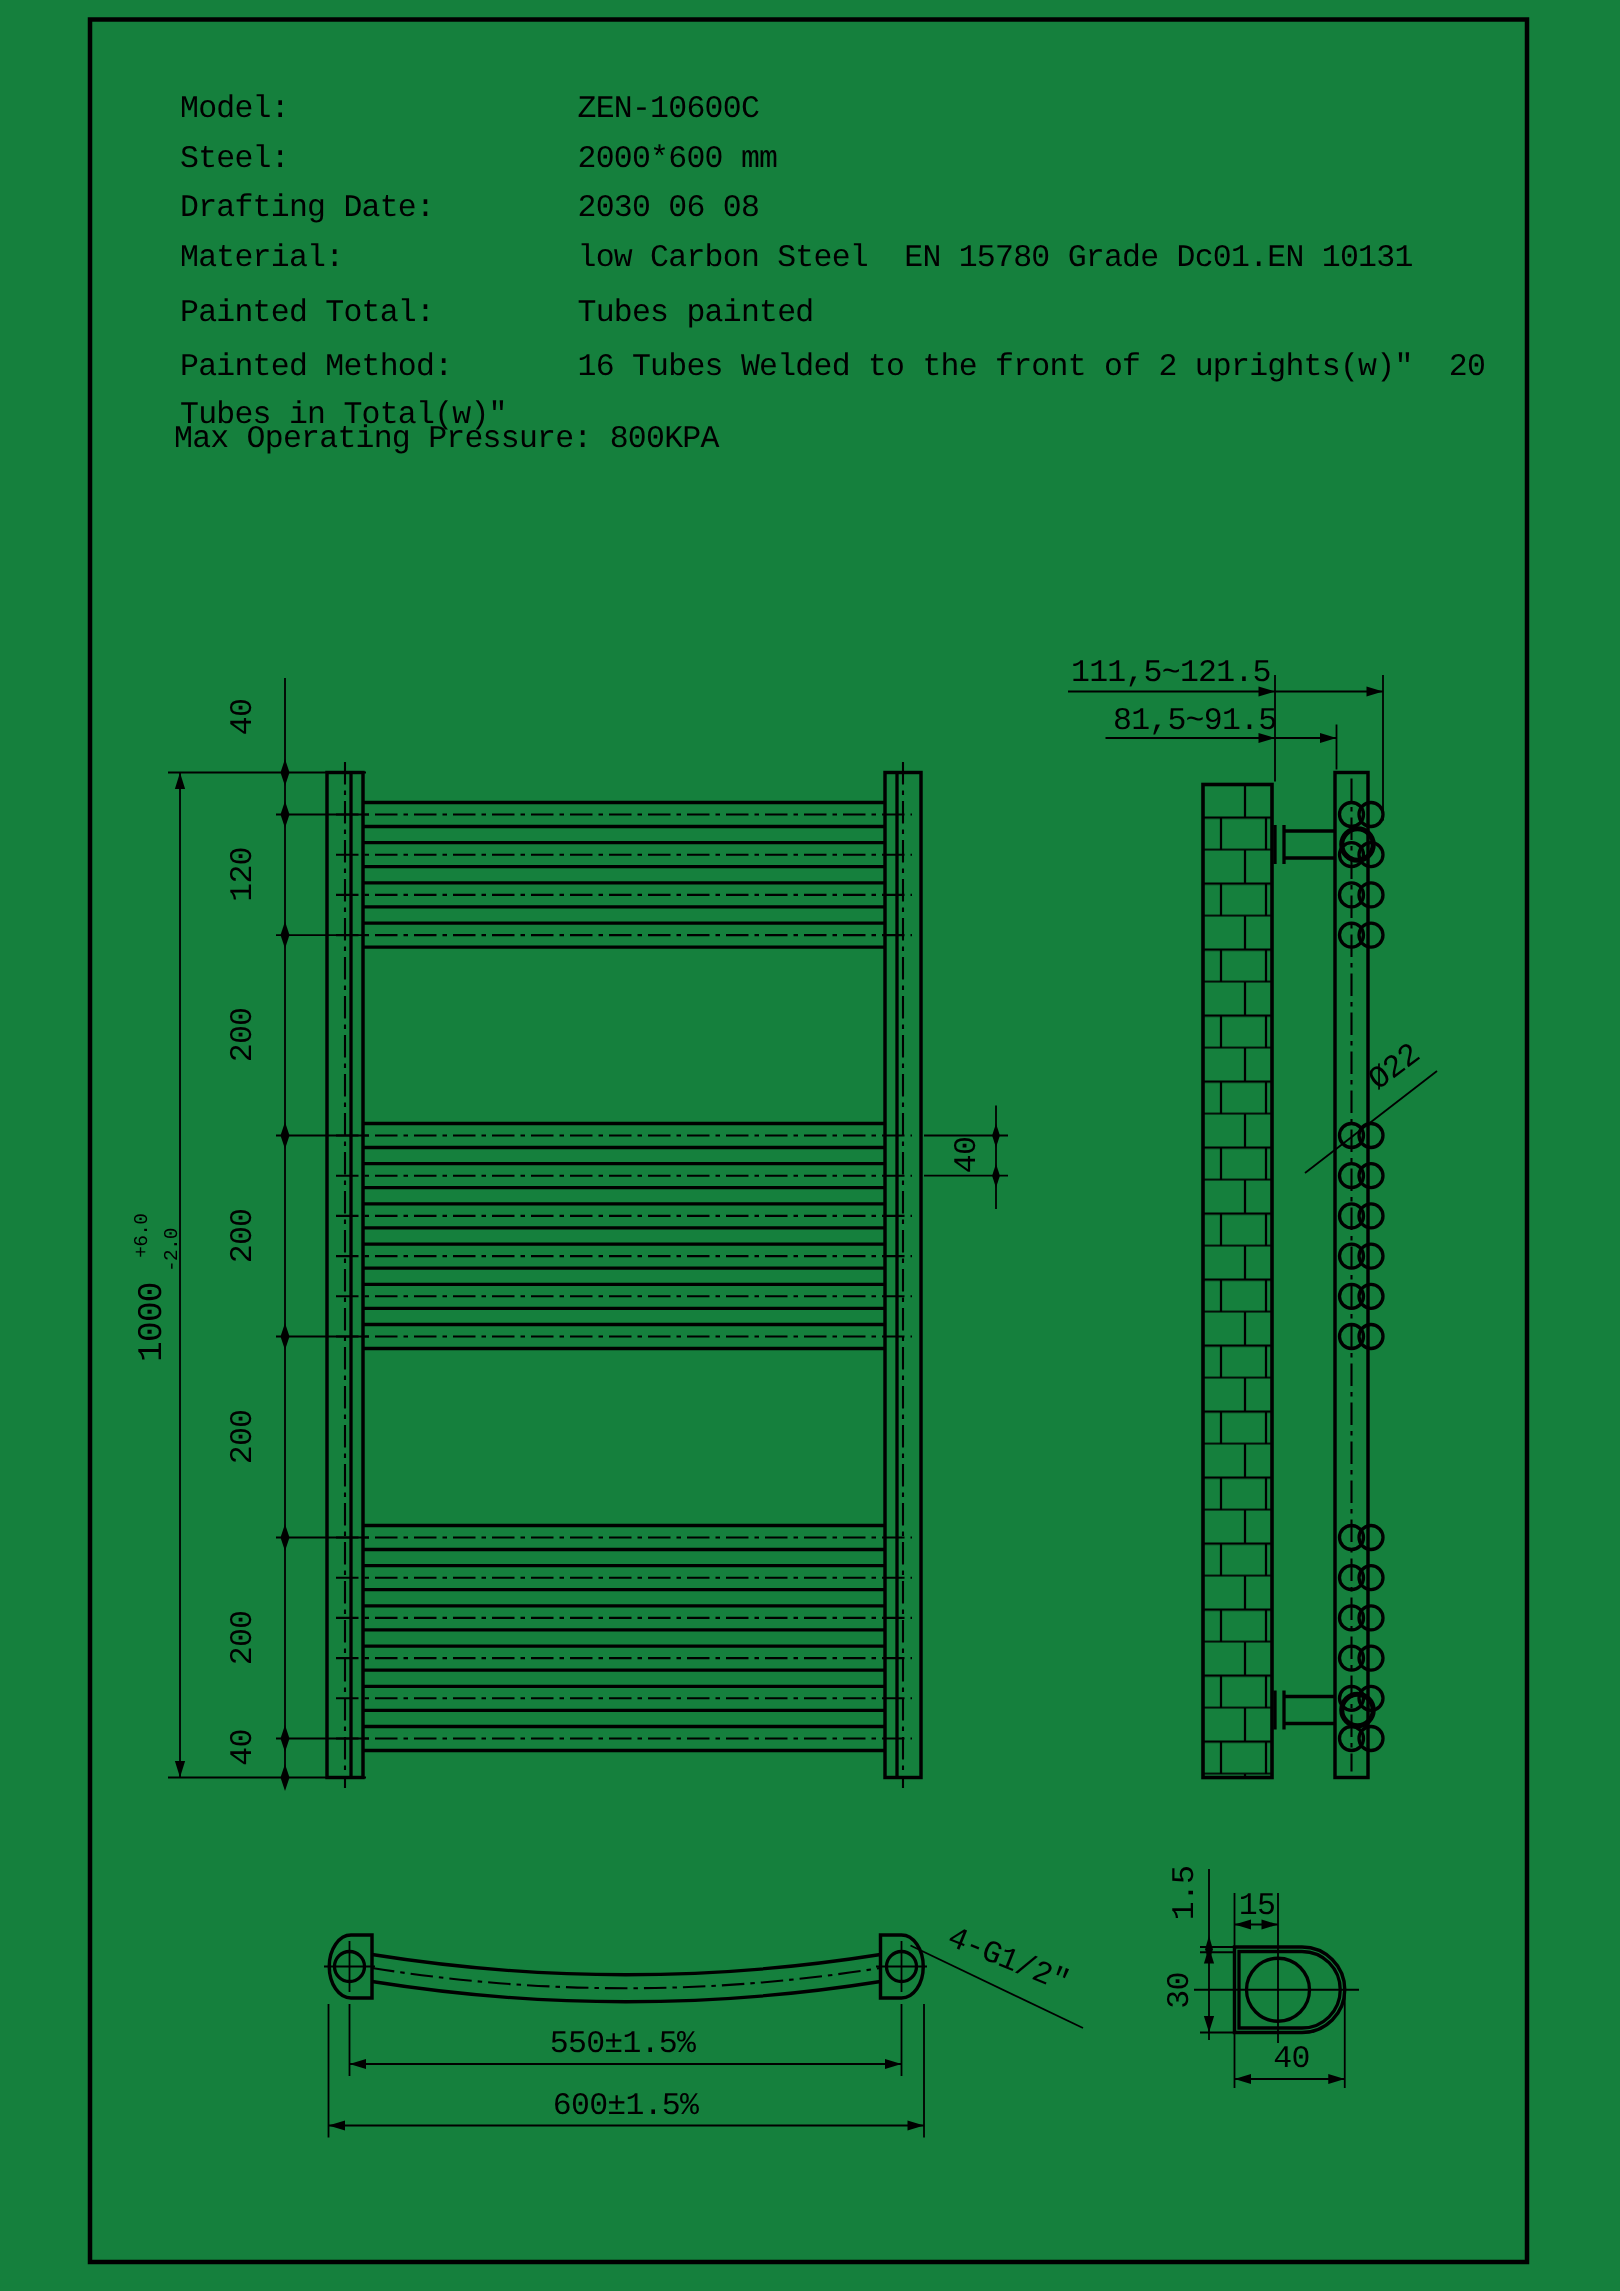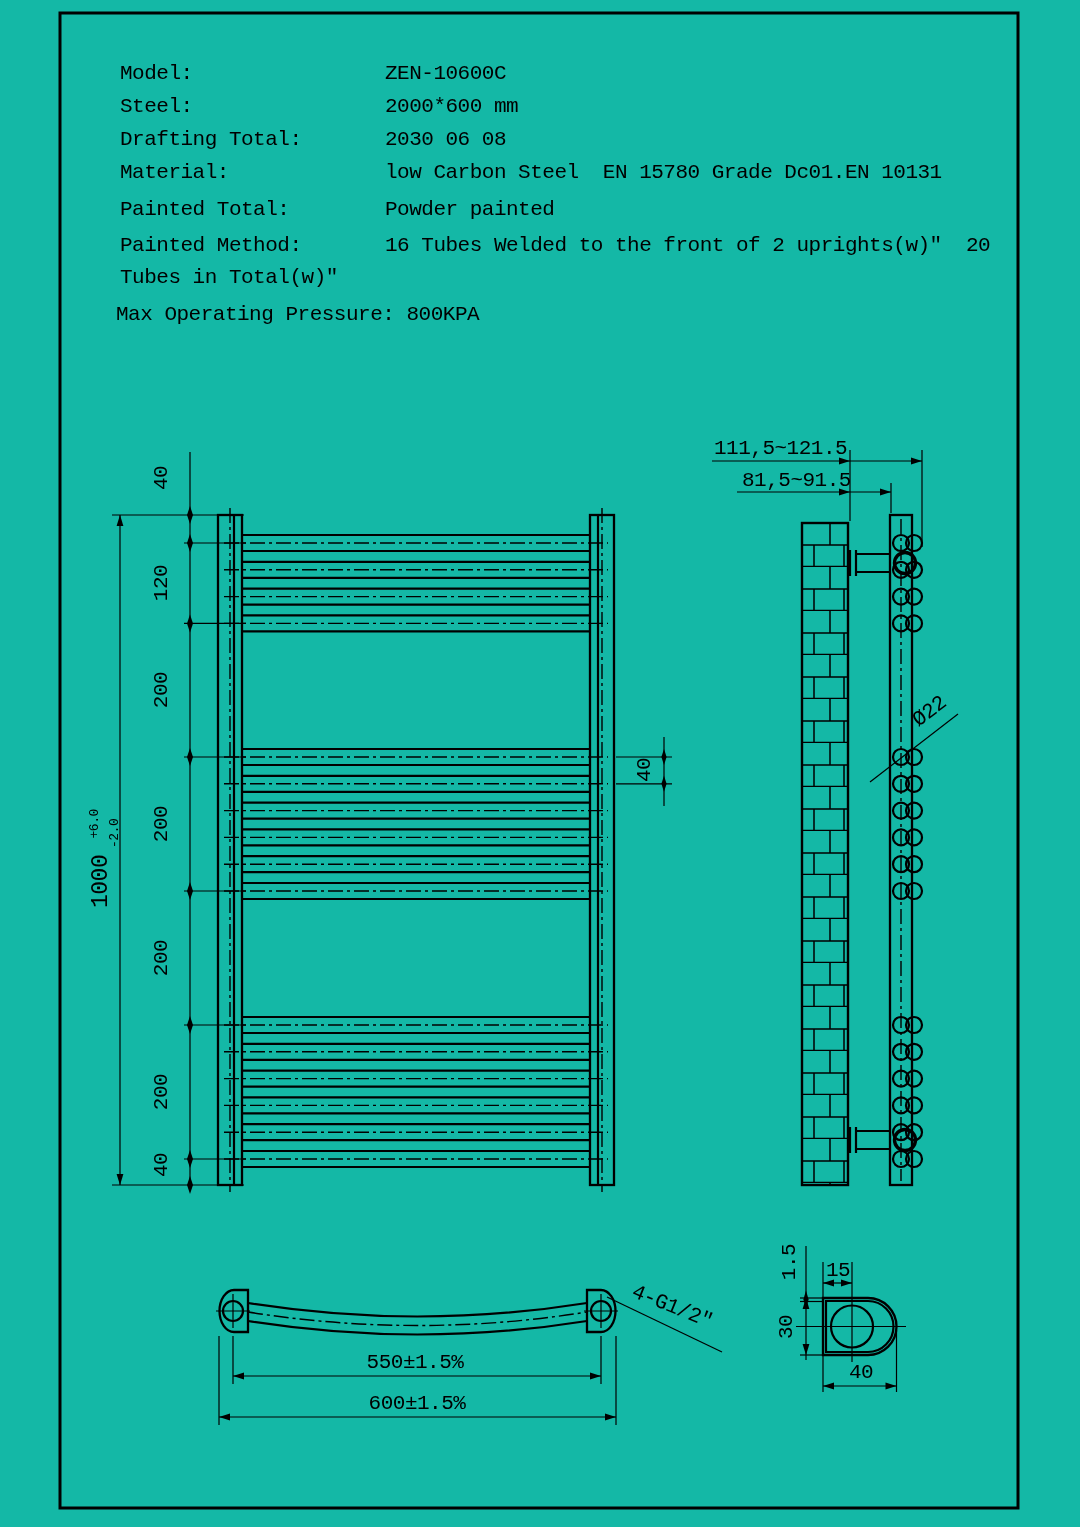--- a/index.html
+++ b/index.html
@@ -1,16 +1,16 @@
 <!DOCTYPE html>
 <html><head>
 <meta charset="utf-8">
 <style>
   html,body{margin:0;padding:0;background:#fff;}
-  #page{position:relative;width:1080px;height:1527px;background:#14b8a6;overflow:hidden;
+  #page{position:relative;width:1080px;height:1527px;background:#15803d;overflow:hidden;
         font-family:"Liberation Mono","DejaVu Sans Mono",monospace;color:#000;}
   .hrow{position:absolute;white-space:pre;font-size:21px;letter-spacing:-0.5px;}
   .hlabel{position:absolute;left:120px;}
   .hvalue{position:absolute;left:385px;}
   svg{position:absolute;left:0;top:0;}
   svg text{fill:#000;font-family:"Liberation Mono","DejaVu Sans Mono",monospace;font-size:21px;letter-spacing:-0.5px;}
   .t13{font-size:13px;}
   .t23{font-size:23px;}
   .ln{stroke:#000;stroke-width:2.3;fill:none;}
   .ln2{stroke:#000;stroke-width:2.2;fill:none;}
@@ -20,26 +20,26 @@
   .frame{stroke:#000;stroke-width:3;fill:none;}
 </style>
 </head>
 <body>
 
 <div id="page">
 
   <div>
     <div class="hrow" style="top:62px"><span class="hlabel">Model:</span><span class="hvalue">ZEN-10600C</span></div>
     <div class="hrow" style="top:95px"><span class="hlabel">Steel:</span><span class="hvalue">2000*600 mm</span></div>
-    <div class="hrow" style="top:128px"><span class="hlabel">Drafting Total:</span><span class="hvalue">2030 06 08</span></div>
+    <div class="hrow" style="top:128px"><span class="hlabel">Drafting Date:</span><span class="hvalue">2030 06 08</span></div>
     <div class="hrow" style="top:161px"><span class="hlabel">Material:</span><span class="hvalue">low Carbon Steel  EN 15780 Grade Dc01.EN 10131</span></div>
-    <div class="hrow" style="top:198px"><span class="hlabel">Painted Total:</span><span class="hvalue">Powder painted</span></div>
+    <div class="hrow" style="top:198px"><span class="hlabel">Painted Total:</span><span class="hvalue">Tubes painted</span></div>
     <div class="hrow" style="top:234px"><span class="hlabel">Painted Method:</span><span class="hvalue">16 Tubes Welded to the front of 2 uprights(w)"  20</span></div>
     <div class="hrow" style="top:266px;left:120px">Tubes in Total(w)"</div>
-    <div class="hrow" style="top:303px;left:116px"><span>Max Operating Pressure:</span><span> </span><span>800KPA</span></div>
+    <div class="hrow" style="top:282px;left:116px"><span>Max Operating Pressure:</span><span> </span><span>800KPA</span></div>
   </div>
 
   <svg id="drawing" width="1080" height="1527" viewBox="0 0 1080 1527">
     <defs>
       <pattern id="brick" x="802" y="523" width="46" height="44" patternUnits="userSpaceOnUse">
         <path d="M0,22 H46 M0,43.5 H46 M28,0 V22 M12,22 V44 M42,22 V44" stroke="#000" stroke-width="1.5" fill="none"></path>
       </pattern>
     </defs>
 
     <rect class="frame" x="60" y="13" width="958" height="1495"></rect>

